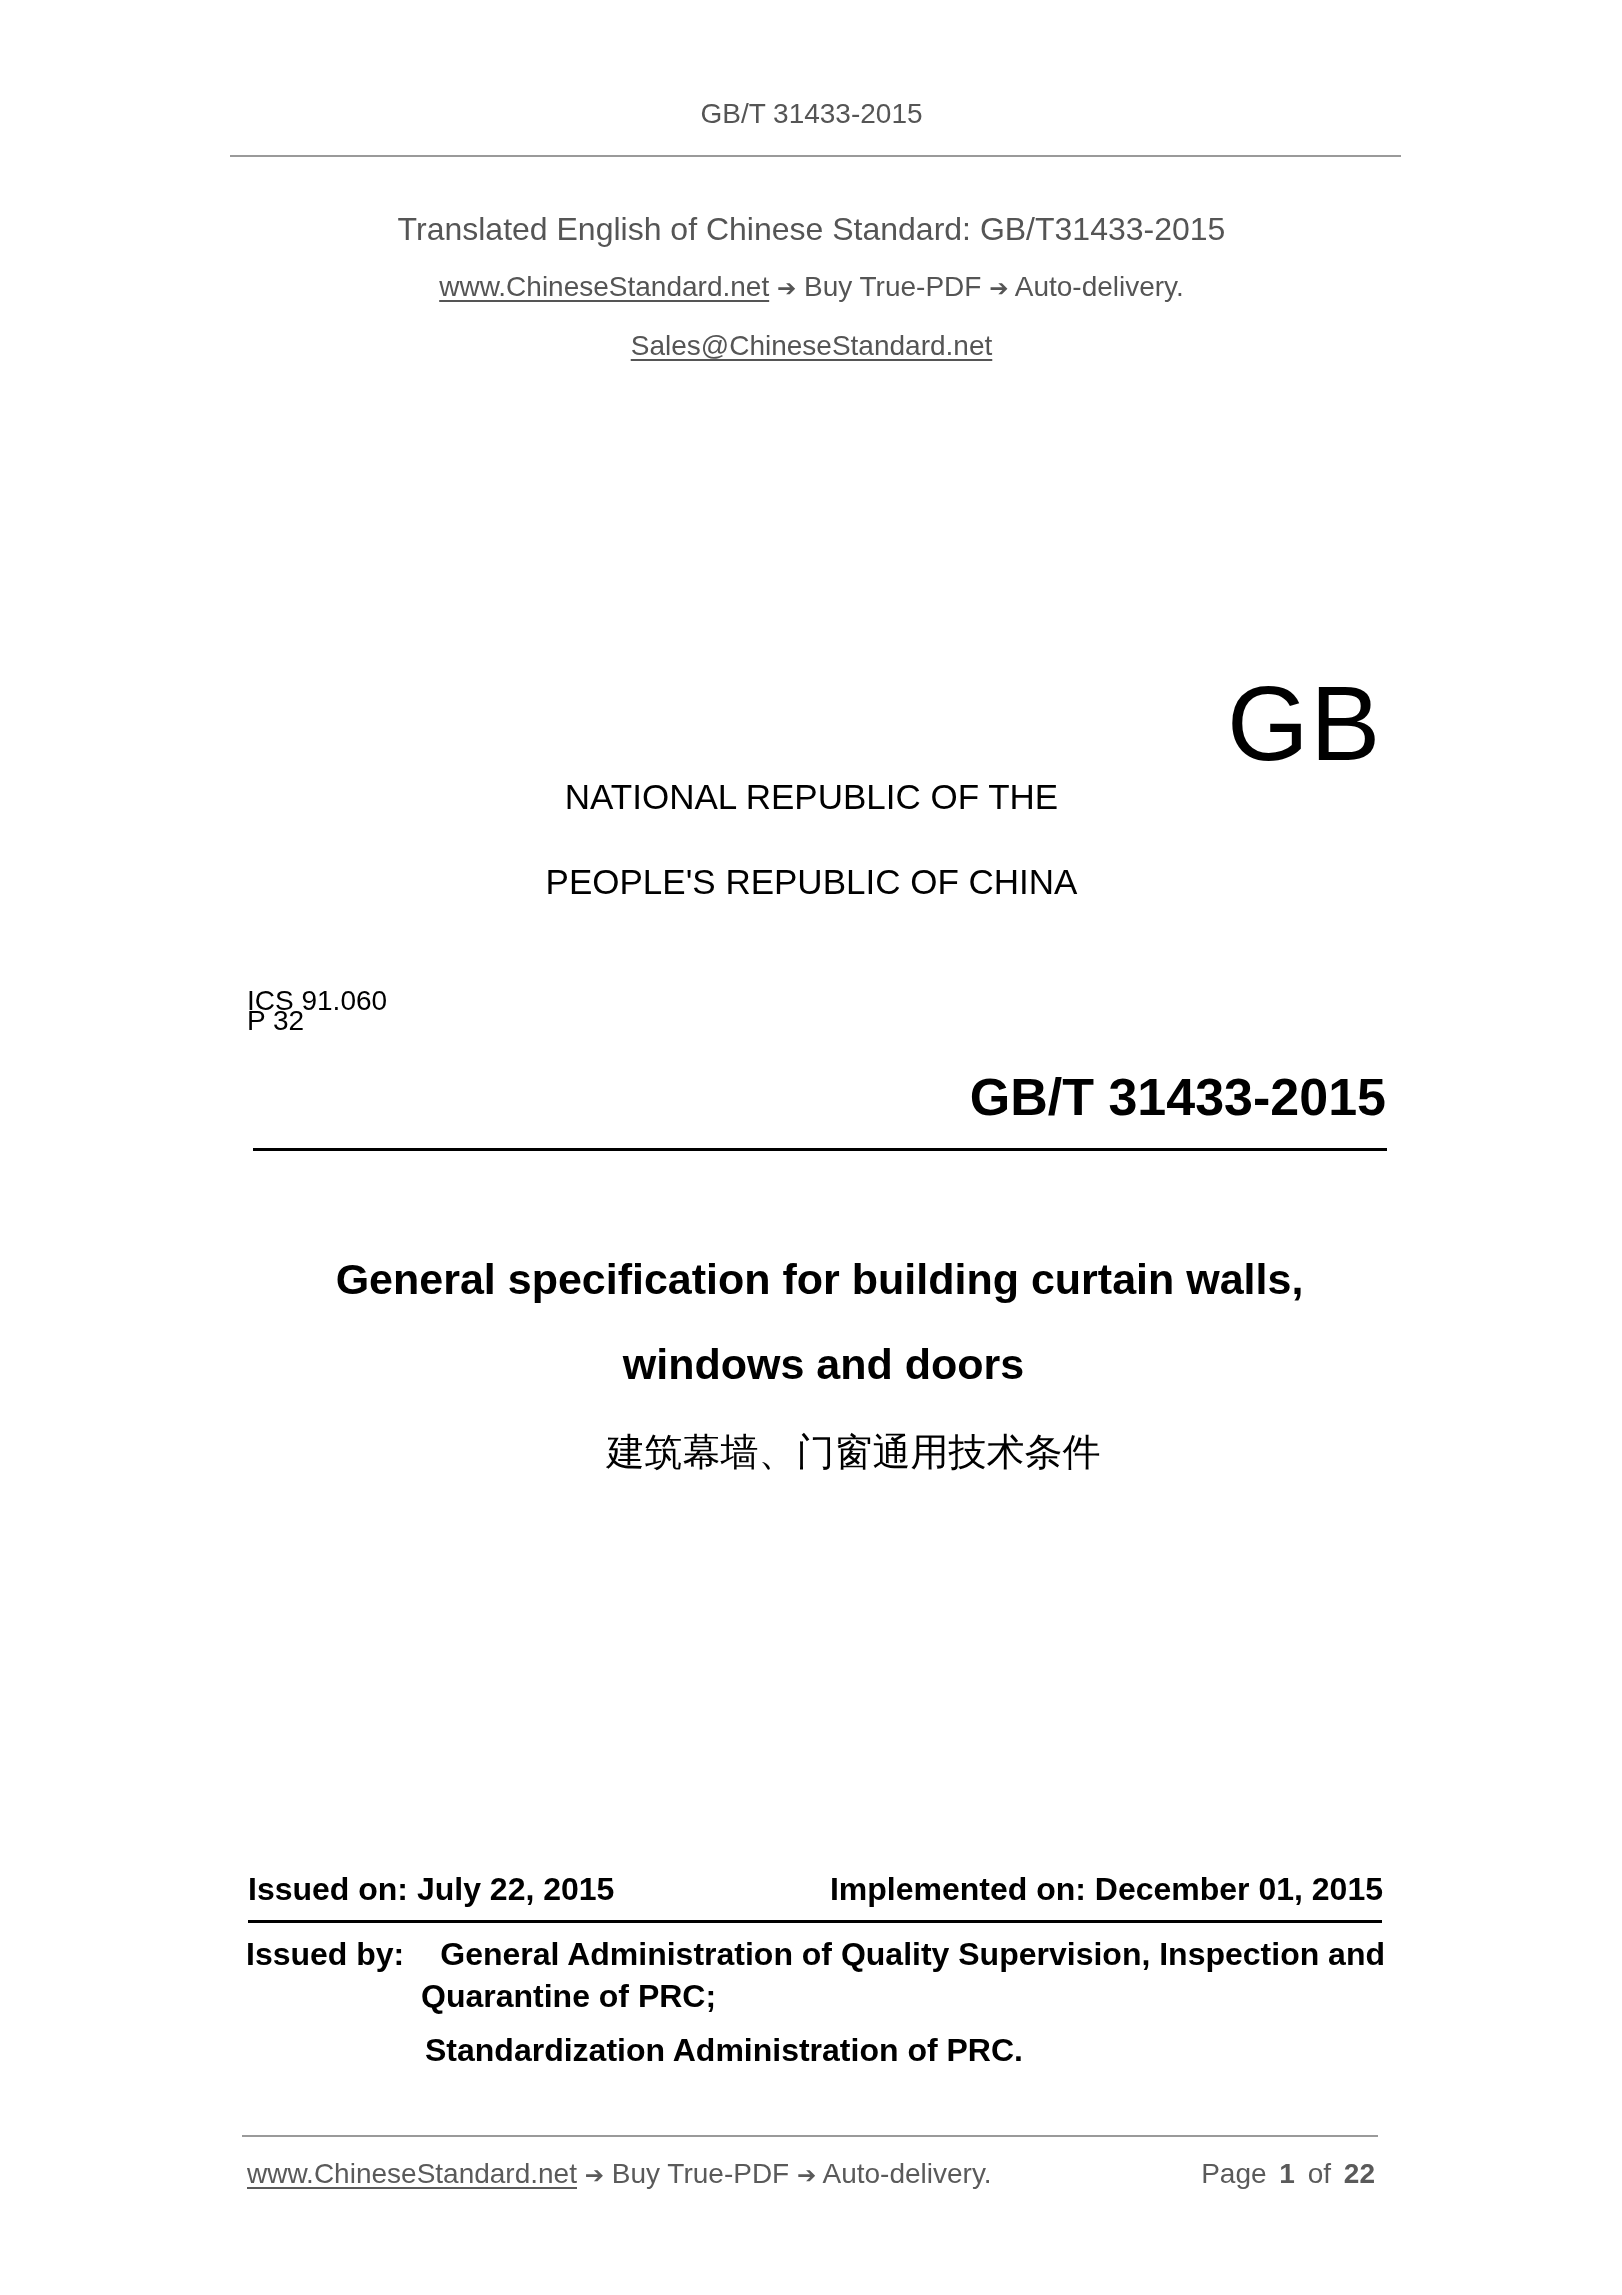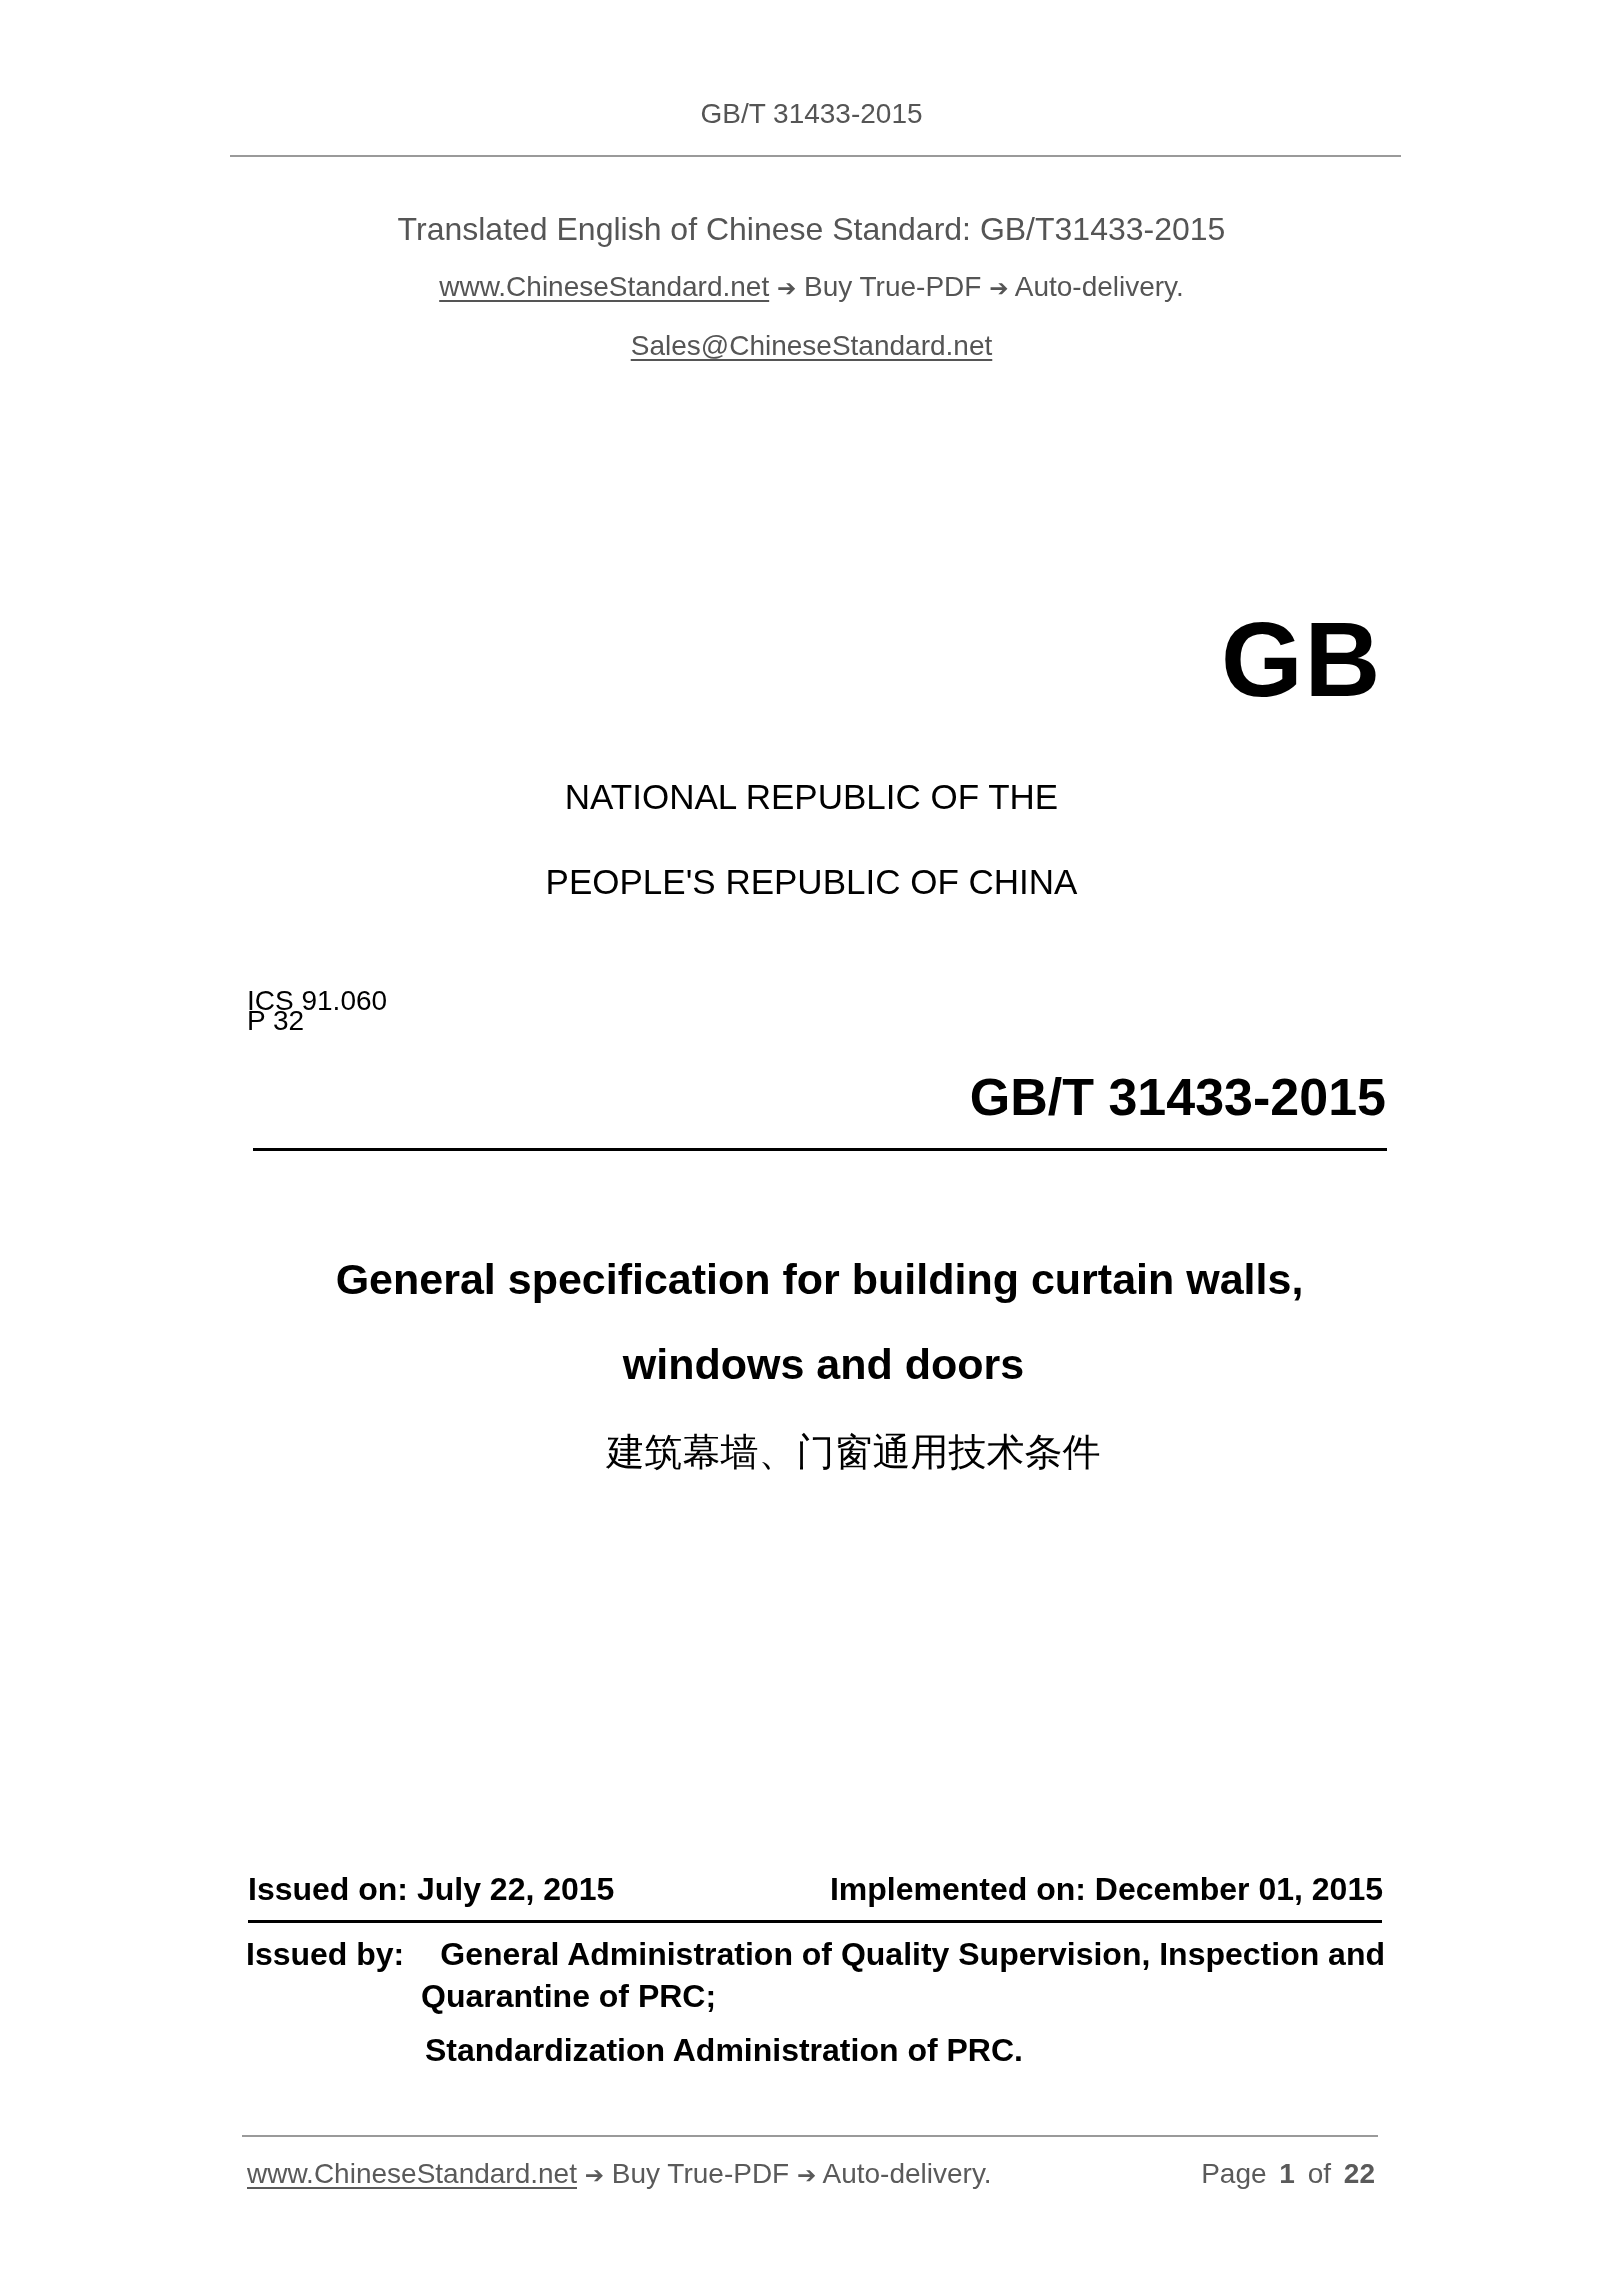--- a/index.html
+++ b/index.html
@@ -27,21 +27,21 @@
   <span style="font-family:'DejaVu Sans',sans-serif; font-size:23px;">➔</span>
   <span>Buy True-PDF</span>
   <span style="font-family:'DejaVu Sans',sans-serif; font-size:23px;">➔</span>
   <span>Auto-delivery.</span>
 </div>
 
 <div class="abs center gray" style="top:330px; font-size:28px;">
   <a class="link" href="#">Sales@ChineseStandard.net</a>
 </div>
 
-<div class="abs" style="top:600px; right:241px; font-size:105px; font-weight:bold; letter-spacing:1.7px;">GB</div>
+<div class="abs" style="top:664px; right:241px; font-size:105px; font-weight:normal; letter-spacing:1.7px;">GB</div>
 
 <div class="abs center" style="top:777px; font-size:35px;">NATIONAL REPUBLIC OF THE</div>
 <div class="abs center" style="top:862px; font-size:35px;">PEOPLE'S REPUBLIC OF CHINA</div>
 
 <div class="abs" style="top:985px; left:247px; font-size:28px;">ICS 91.060</div>
 <div class="abs" style="top:1005px; left:247px; font-size:28px;">P 32</div>
 
 <div class="abs" style="top:1067px; right:237px; font-size:52px; font-weight:bold;">GB/T 31433-2015</div>
 <div class="rule" style="left:253px; top:1148px; width:1134px; height:3.3px; background:#000;"></div>
 

